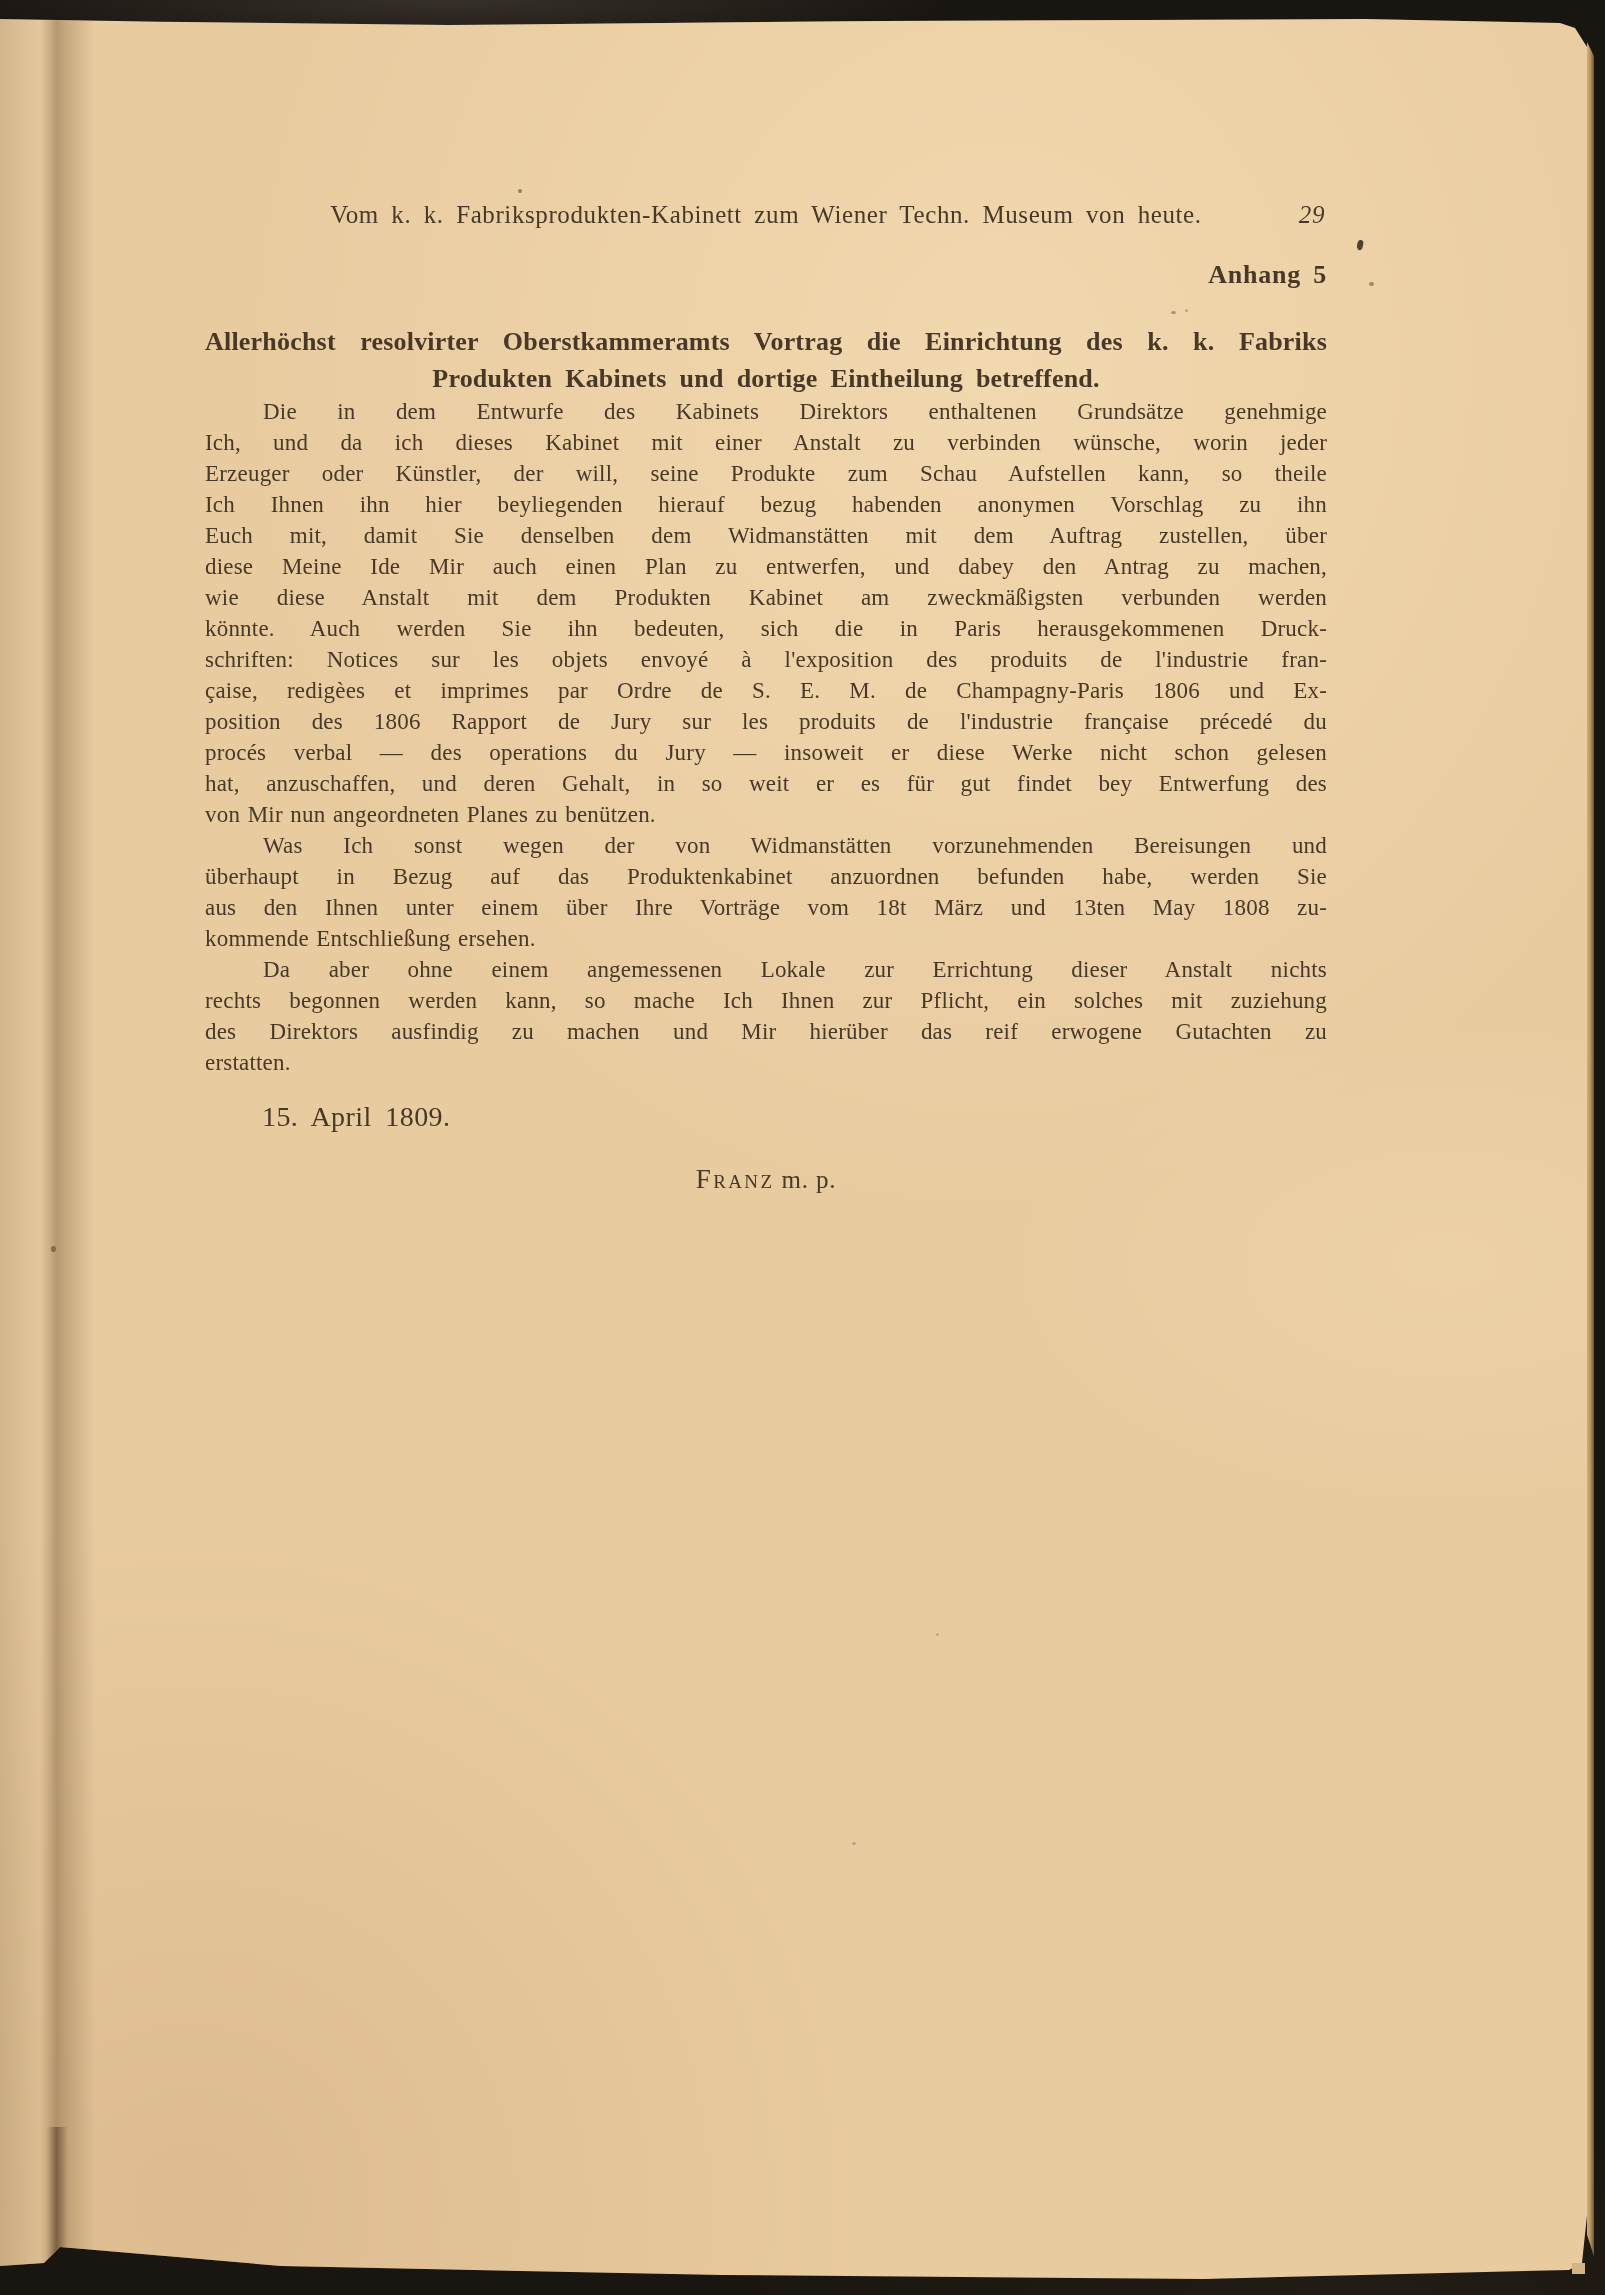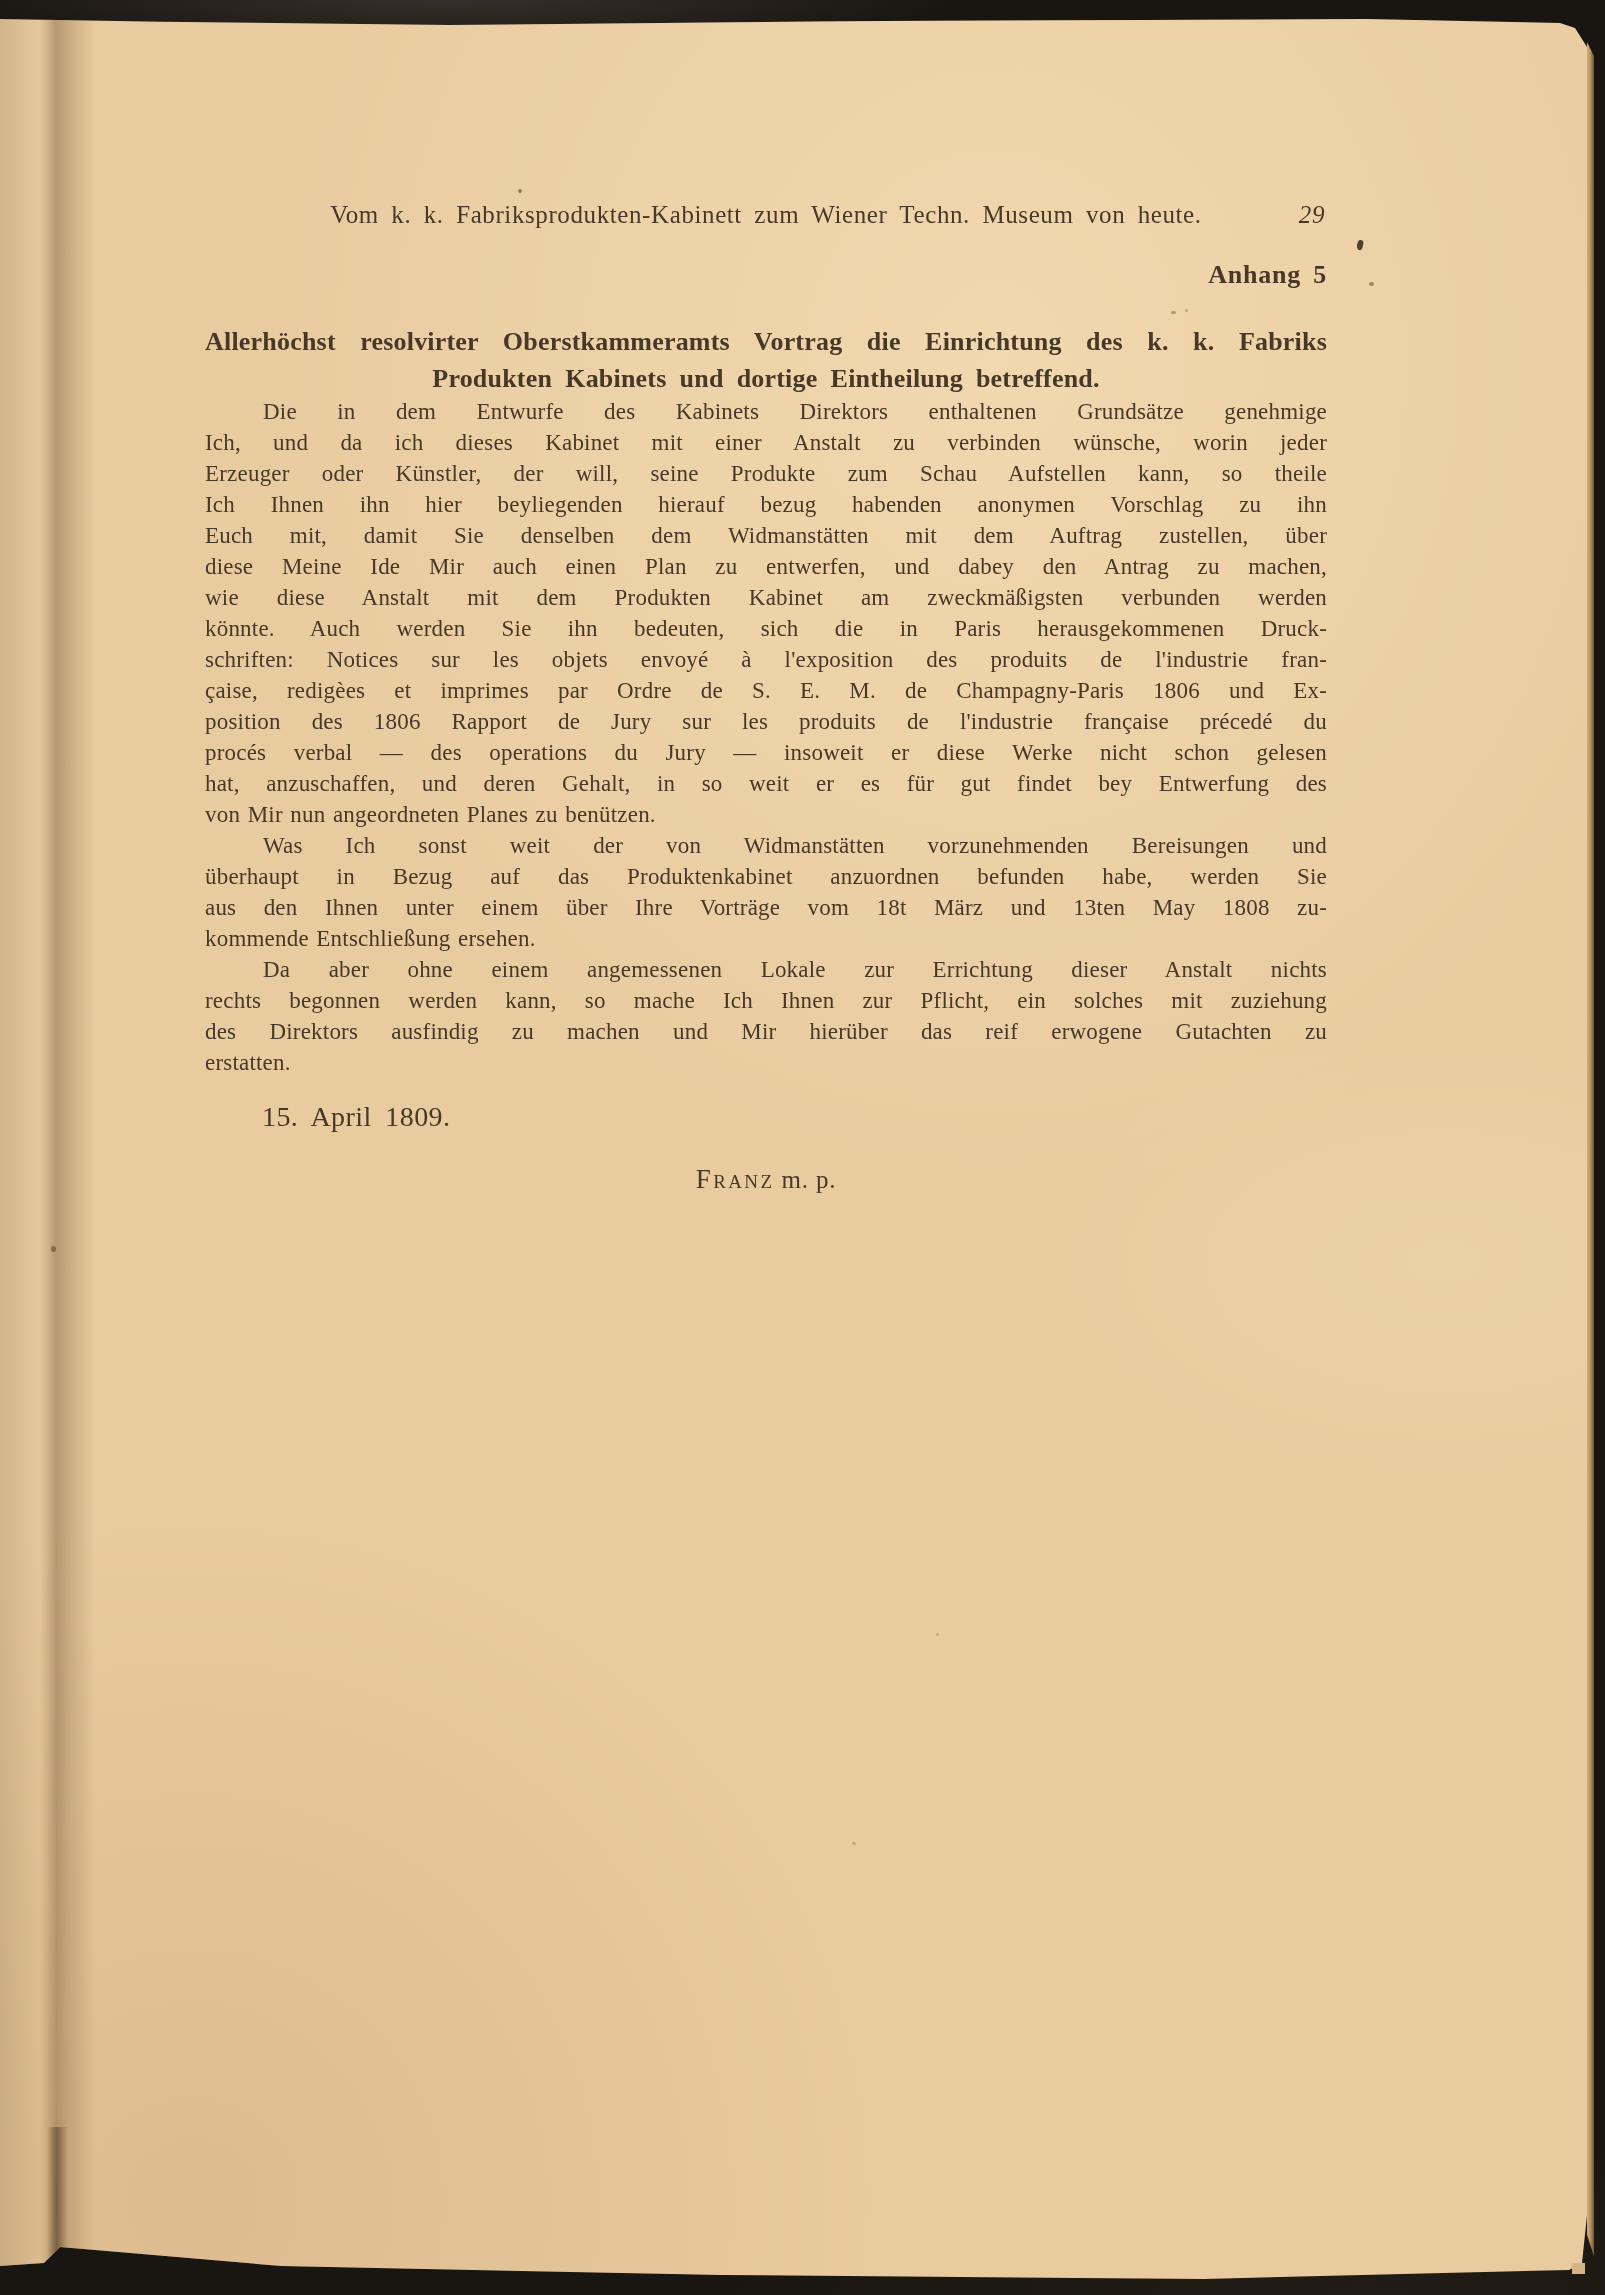--- a/index.html
+++ b/index.html
@@ -100,21 +100,21 @@
           <div class="b-line">Euch mit, damit Sie denselben dem Widmanstätten mit dem Auftrag zustellen, über</div>
           <div class="b-line">diese Meine Ide Mir auch einen Plan zu entwerfen, und dabey den Antrag zu machen,</div>
           <div class="b-line">wie diese Anstalt mit dem Produkten Kabinet am zweckmäßigsten verbunden werden</div>
           <div class="b-line">könnte.  Auch werden Sie ihn bedeuten, sich die in Paris herausgekommenen Druck-</div>
           <div class="b-line">schriften: Notices sur les objets envoyé à l'exposition des produits de l'industrie fran-</div>
           <div class="b-line">çaise, redigèes et imprimes par Ordre de S. E. M. de Champagny-Paris 1806 und Ex-</div>
           <div class="b-line">position des 1806 Rapport de Jury sur les produits de l'industrie française précedé du</div>
           <div class="b-line">procés verbal — des operations du Jury — insoweit er diese Werke nicht schon gelesen</div>
           <div class="b-line">hat, anzuschaffen, und deren Gehalt, in so weit er es für gut findet bey Entwerfung des</div>
           <div class="b-line last">von Mir nun angeordneten Planes zu benützen.</div>
-          <div class="b-line indent">Was Ich sonst weit der von Widmanstätten vorzunehmenden Bereisungen und</div>
+          <div class="b-line indent">Was Ich sonst wegen der von Widmanstätten vorzunehmenden Bereisungen und</div>
           <div class="b-line">überhaupt in Bezug auf das Produktenkabinet anzuordnen befunden habe, werden Sie</div>
           <div class="b-line">aus den Ihnen unter einem über Ihre Vorträge vom 18t März und 13ten May 1808 zu-</div>
           <div class="b-line last">kommende Entschließung ersehen.</div>
           <div class="b-line indent">Da aber ohne einem angemessenen Lokale zur Errichtung dieser Anstalt nichts</div>
           <div class="b-line">rechts begonnen werden kann, so mache Ich Ihnen zur Pflicht, ein solches mit zuziehung</div>
           <div class="b-line">des Direktors ausfindig zu machen und Mir hierüber das reif erwogene Gutachten zu</div>
           <div class="b-line last">erstatten.</div>
         </div>
 
       <div class="dateline">15. April 1809.</div>

